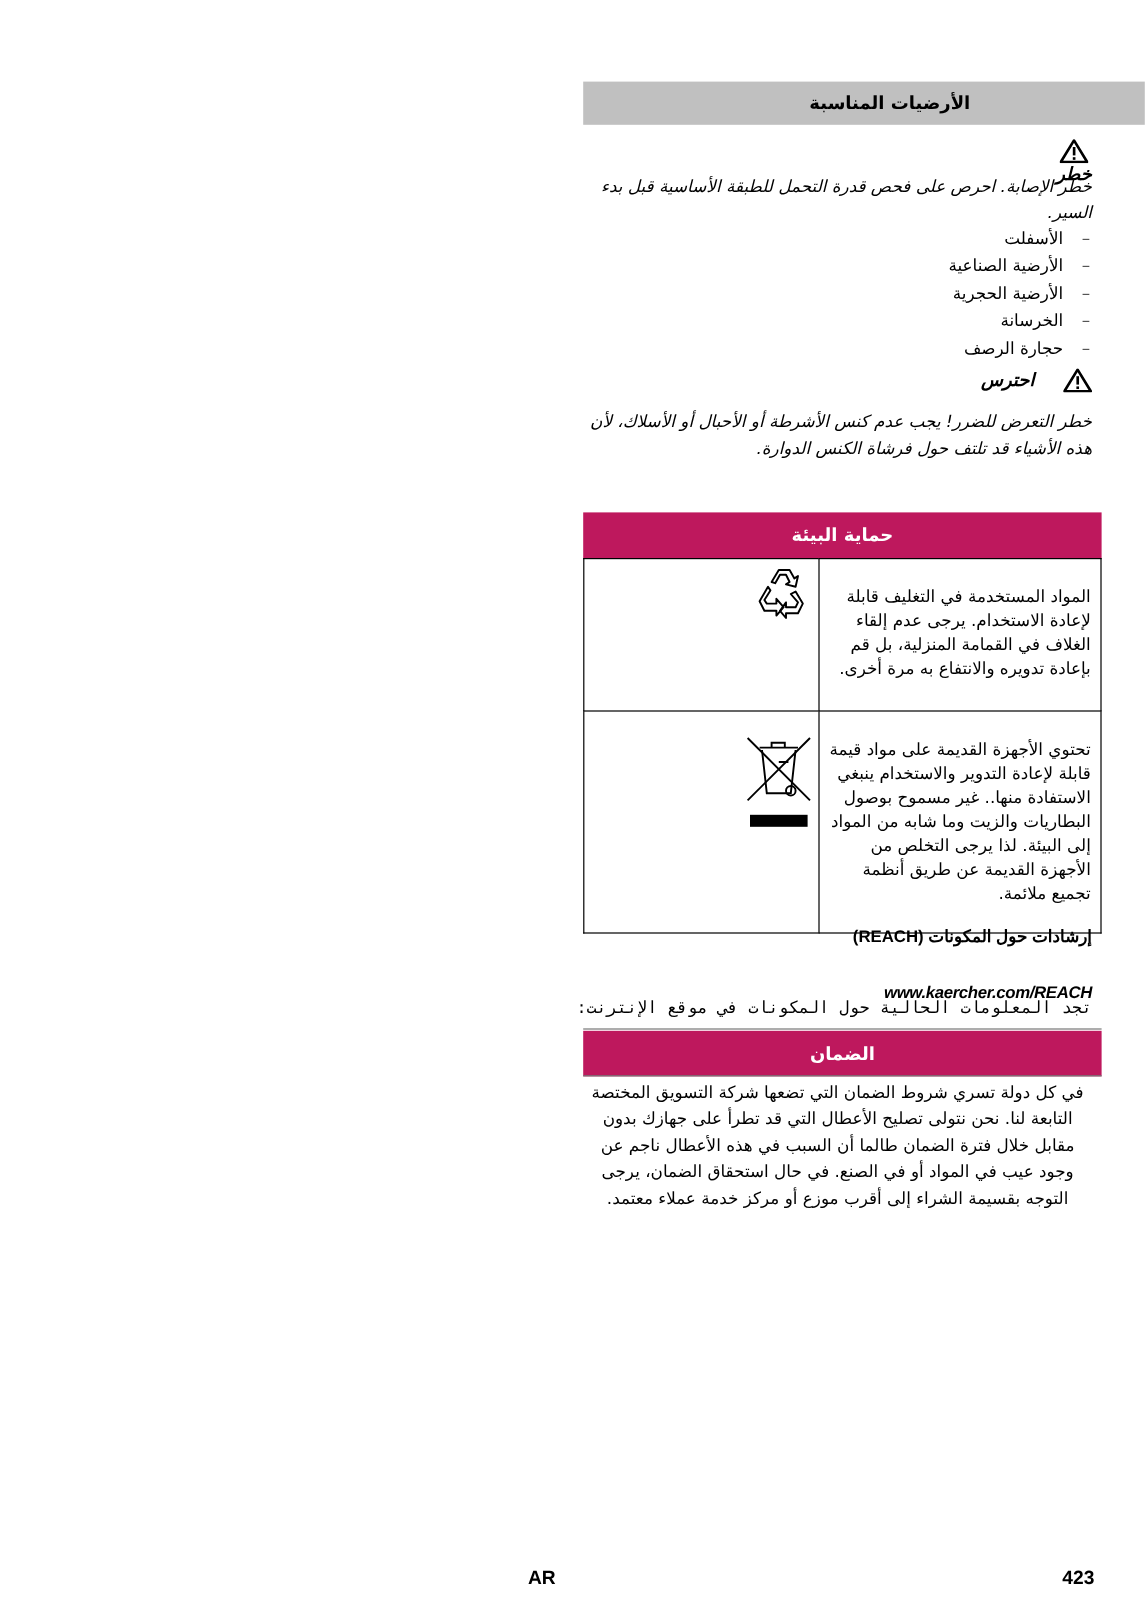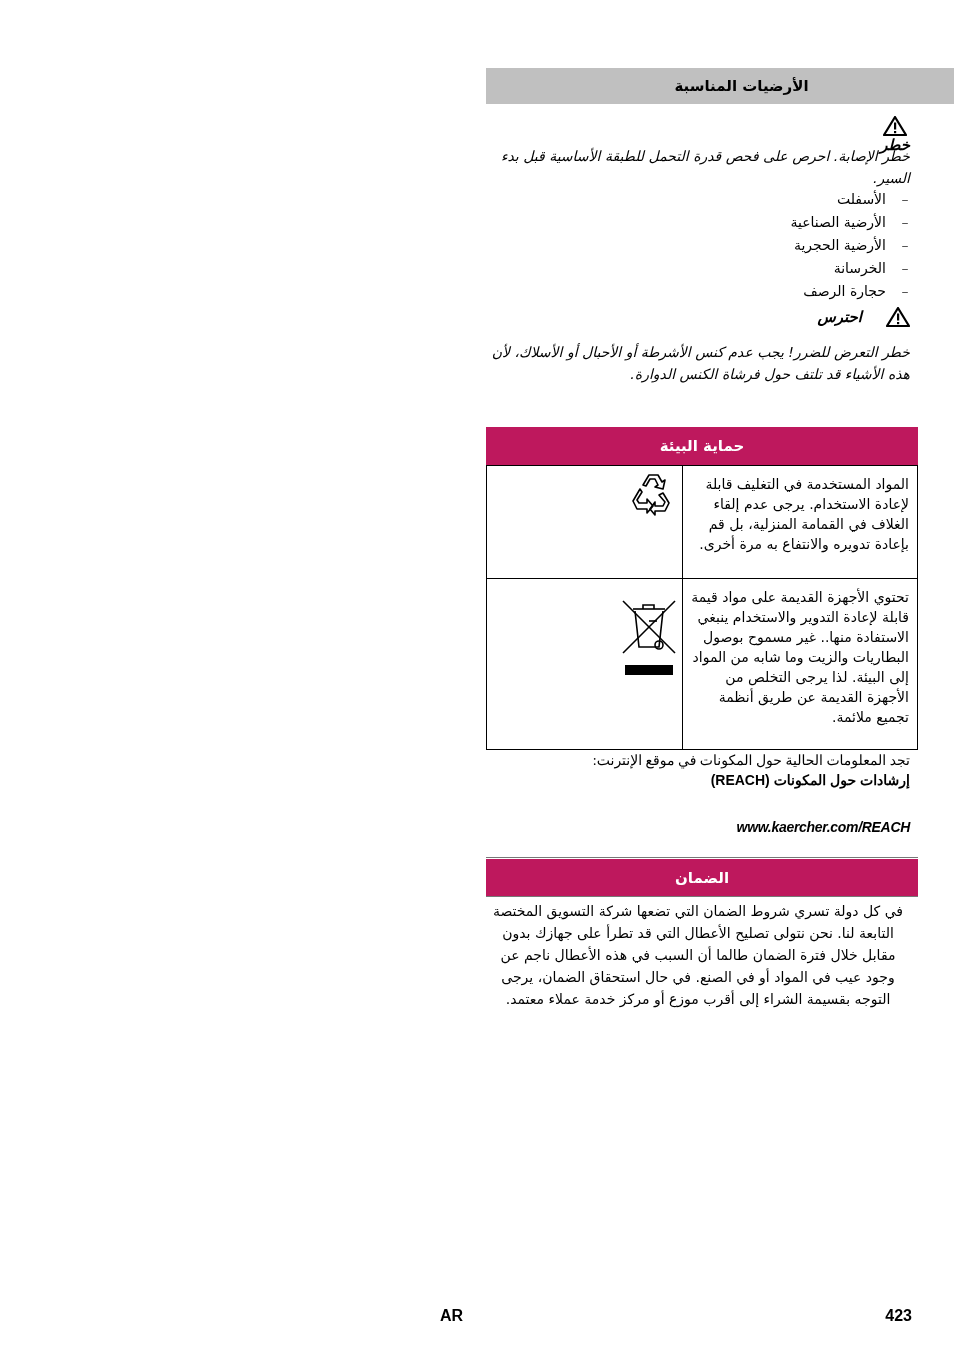--- a/index.html
+++ b/index.html
@@ -33,29 +33,29 @@
     position: absolute; left: 486px; width: 432px; height: 38px; background: #be185d; color: #fff;
     display: flex; align-items: center; justify-content: center; font-size: 15px; font-weight: bold;
     direction: rtl;
   }
   table.env {
     position: absolute; left: 486px; top: 465px; width: 432px; border-collapse: collapse;
     direction: rtl;
   }
   table.env td { border: 1px solid #000; vertical-align: top; }
   table.env td.txt {
-    width: 222px; padding: 8px 8px 6px 8px; font-size: 14px; line-height: 20px; text-align: right;
+    width: 222px; padding: 22px 8px 6px 8px; font-size: 14px; line-height: 20px; text-align: right;
   }
   table.env td.ico { width: 198px; position: relative; }
   .reach-title {
     position: absolute; right: 44px; top: 772px; direction: rtl; font-family: "Liberation Sans", sans-serif;
     font-size: 14px; font-weight: bold;
   }
   .reach-text {
-    position: absolute; right: 44px; top: 752px; direction: rtl; font-family: Liberation Serif, serif;
+    position: absolute; right: 44px; top: 832px; direction: rtl; font-family: Liberation Mono, monospace;
     font-size: 14px;
   }
   .reach-link {
     position: absolute; right: 44px; top: 819px; font-family: "Liberation Sans", sans-serif;
     font-size: 14px; font-weight: bold; font-style: italic; letter-spacing: -0.3px;
   }
   .warranty-text {
     position: absolute; left: 486px; top: 900px; width: 424px; direction: rtl; text-align: center;
     font-size: 14px; line-height: 22px;
   }

